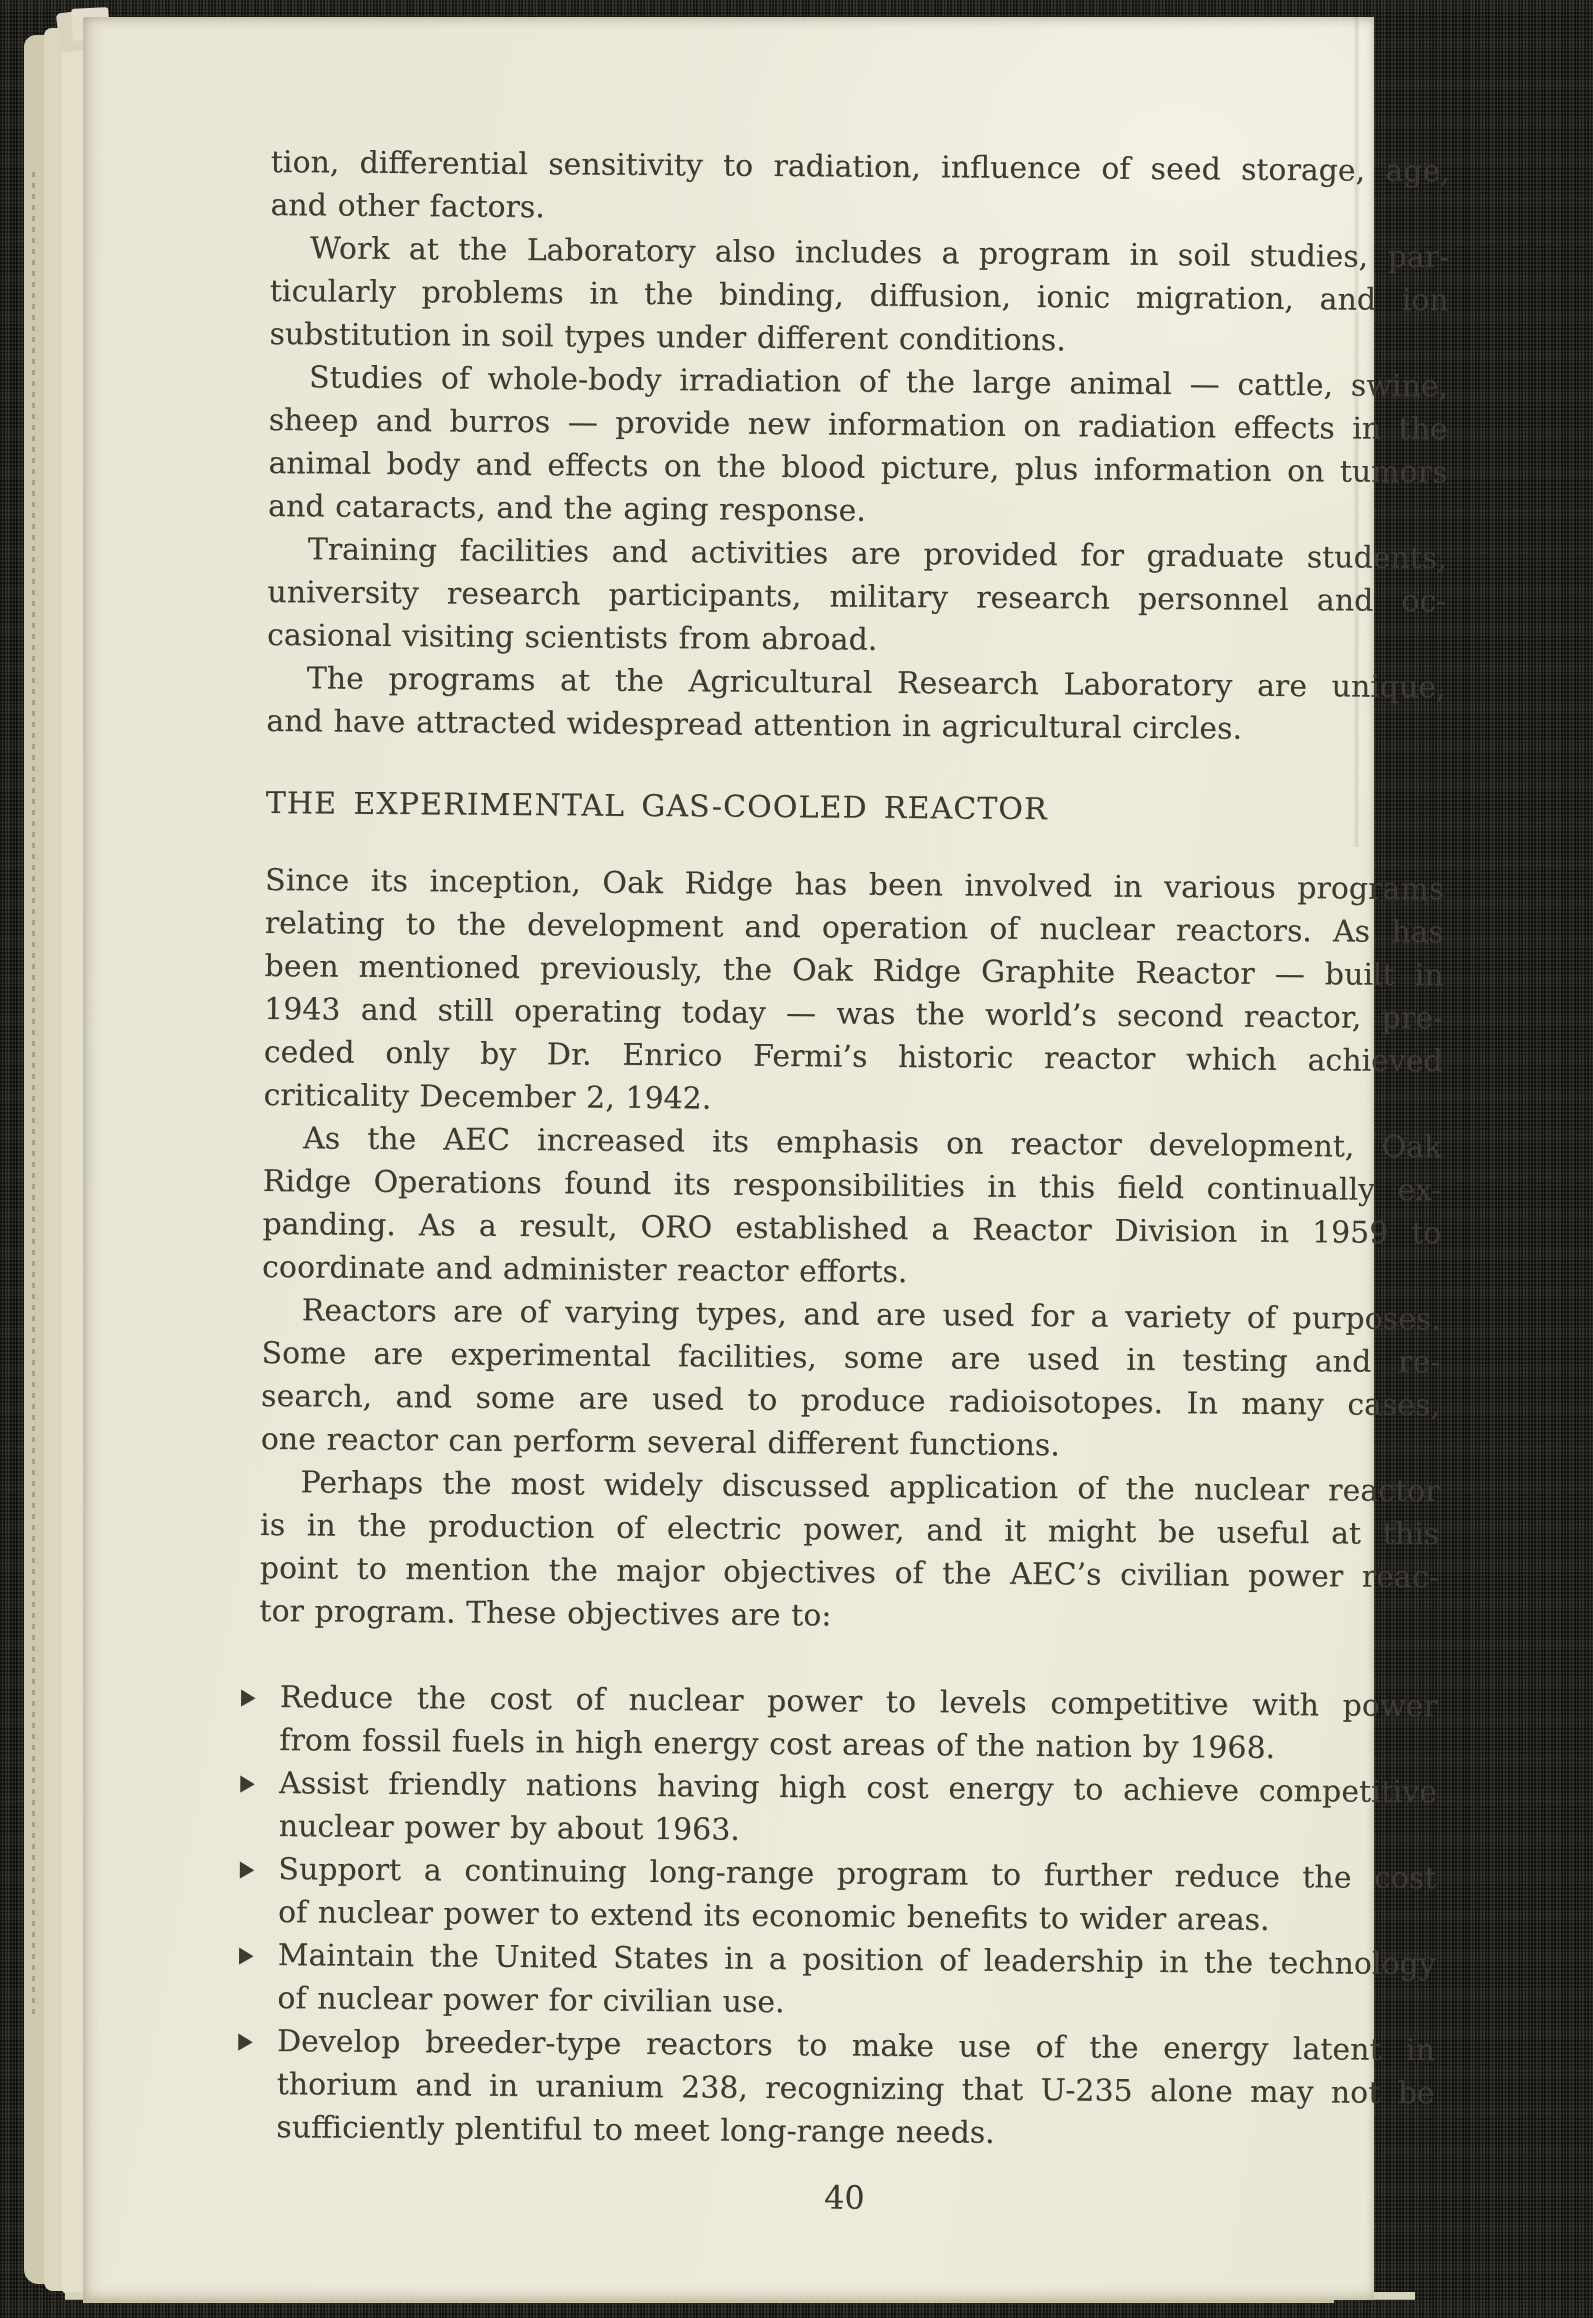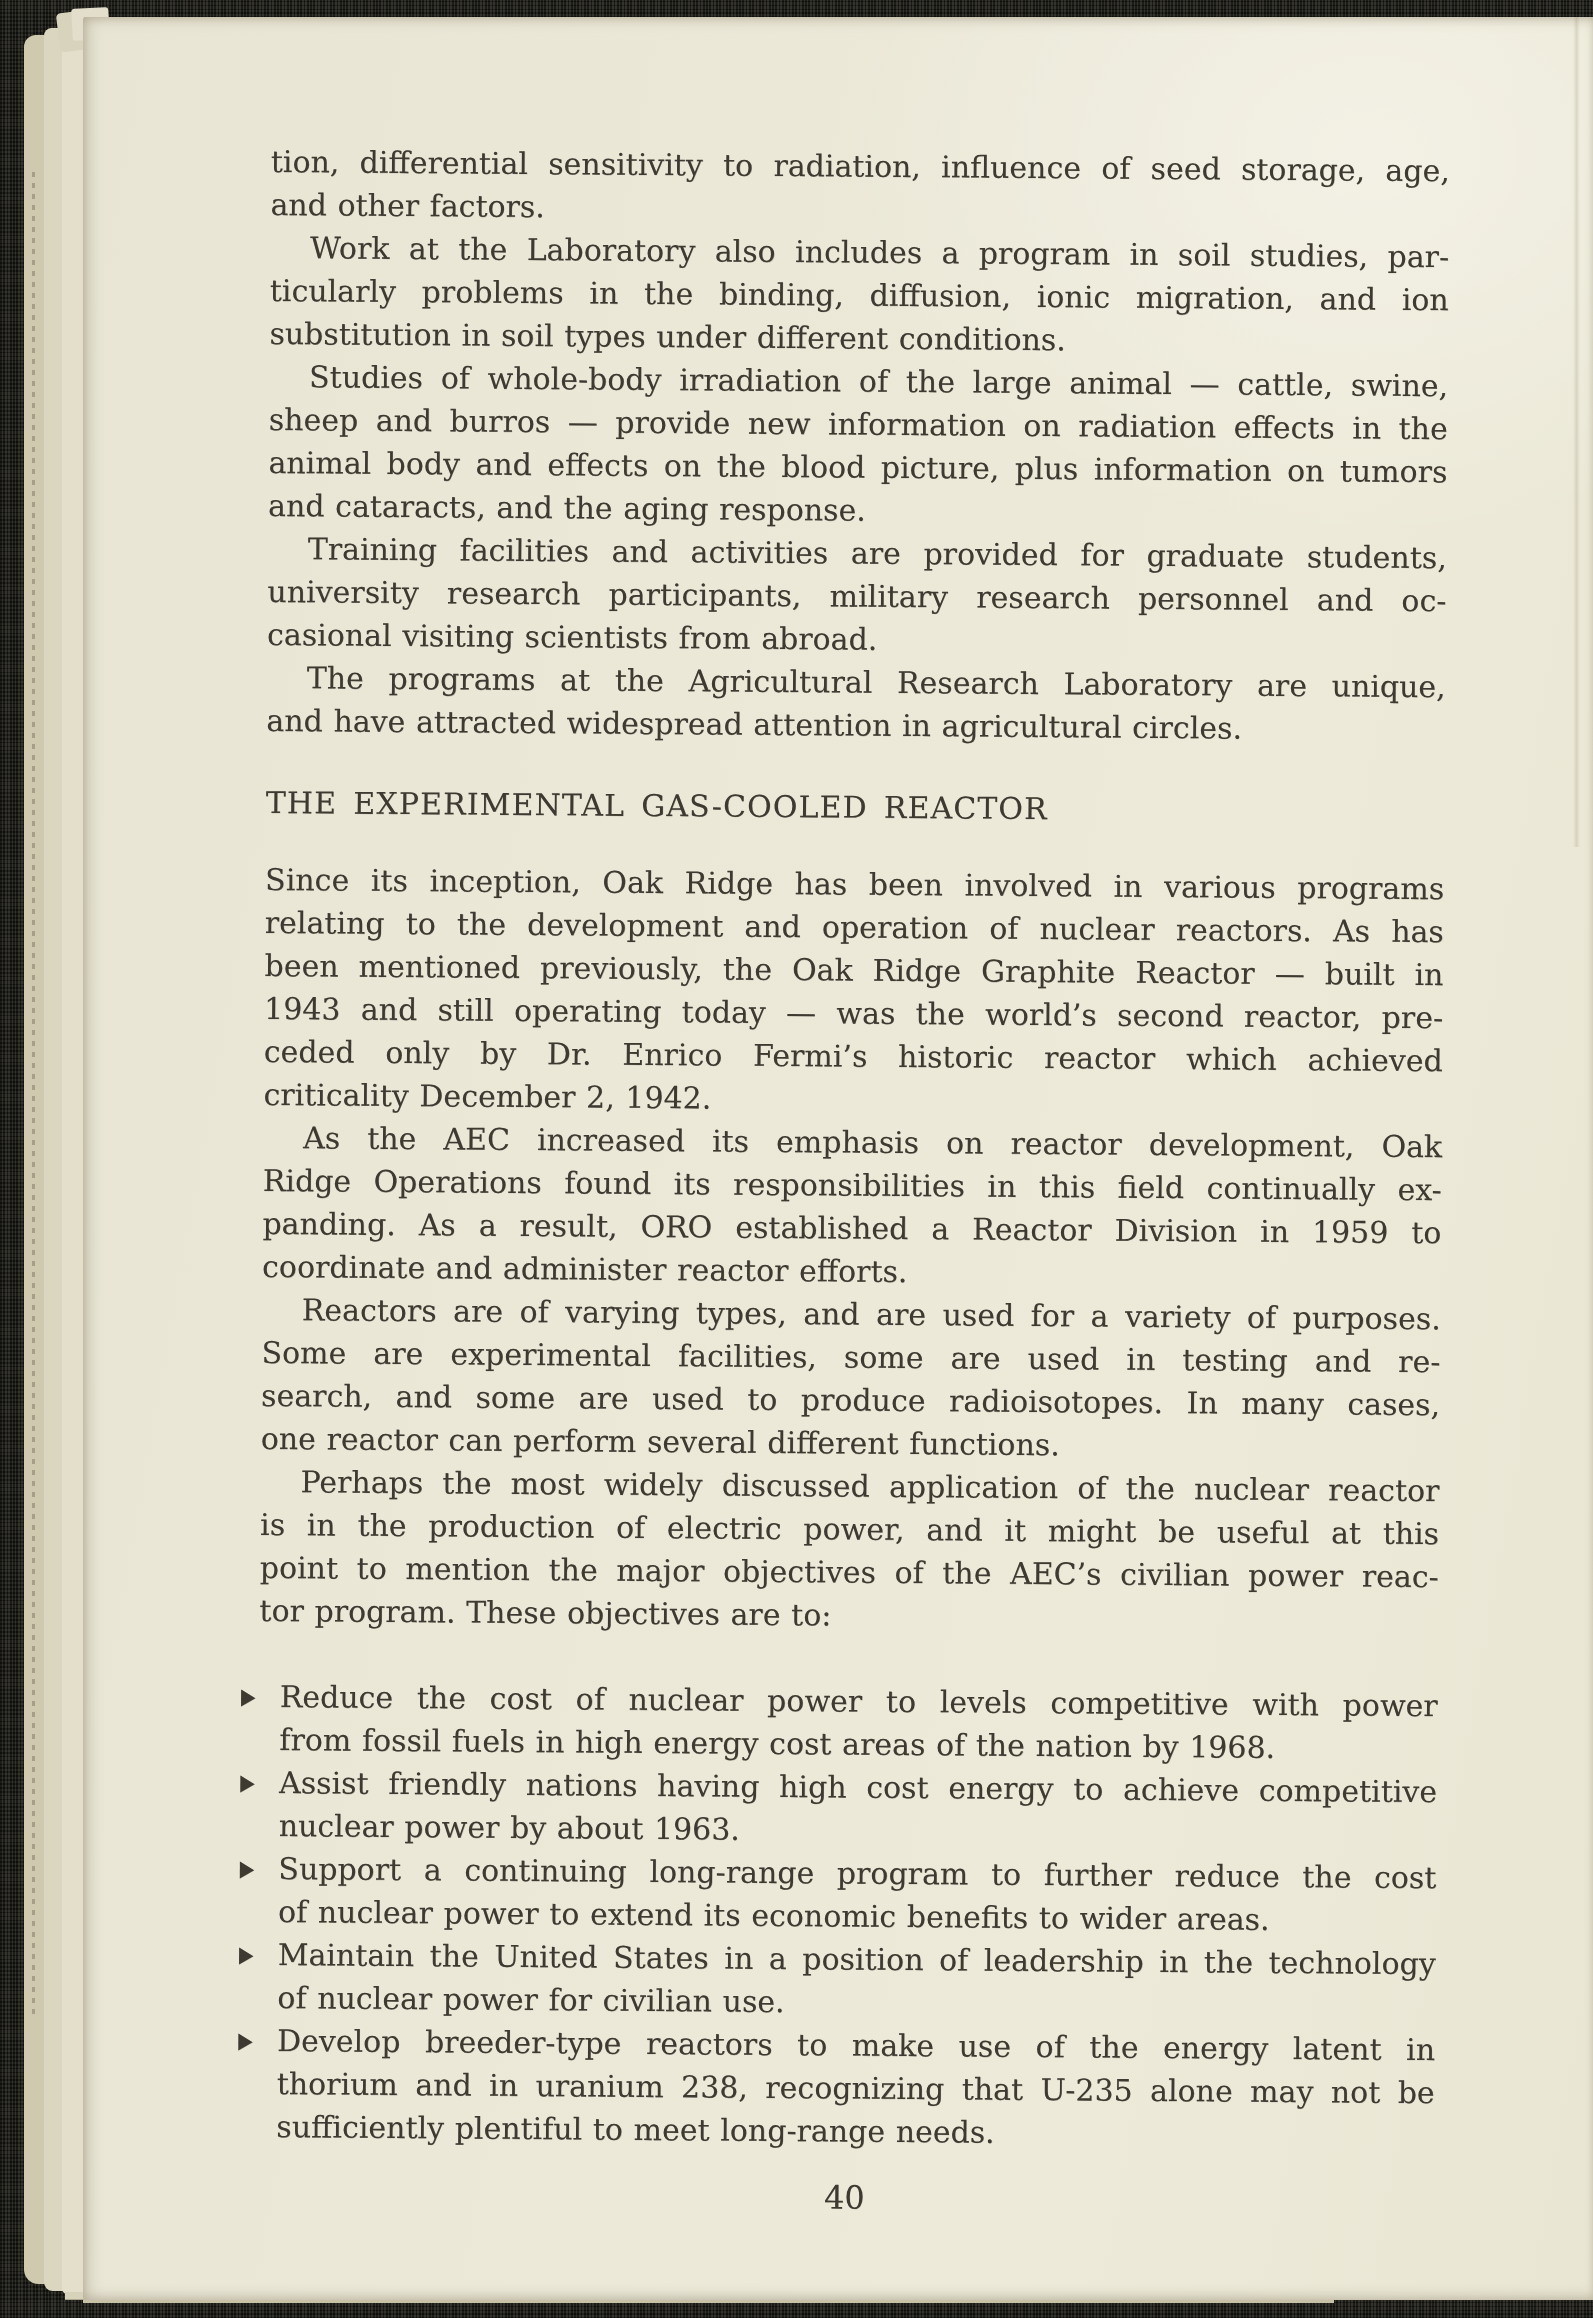--- a/index.html
+++ b/index.html
@@ -16,21 +16,21 @@
   .s2{left:44px;top:28px;width:28px;height:2263px;background:#dbd6bf;border-radius:7.7px 2.2px 4.4px 8.9px;border-right:1.1px solid rgba(125,115,88,.35);}
   .s3{left:62px;top:21px;width:28px;height:2273px;background:#e3dfca;border-radius:4.4px 1.1px 2.2px 5.5px;border-right:1.7px solid rgba(120,110,84,.30);}
   .fan1{left:58px;top:11px;width:43px;height:39px;background:#d8d3bc;transform:rotate(-7deg);border-radius:4.4px;}
   .fan2{left:72px;top:7.7px;width:37px;height:32px;background:#e2decb;transform:rotate(-3deg);border-radius:3.3px;}
   .stitch{left:32px;top:166px;width:2.8px;height:1848px;
     background:repeating-linear-gradient(0deg, rgba(70,62,48,.55) 0 5px, transparent 5px 11px);
     opacity:.55;}
   .under-bottom{left:65px;top:2292px;width:1350px;height:7.2px;background:#d7d2ba;border-bottom:1.7px solid rgba(120,112,86,.45);}
   .under-bottom2{left:83px;top:2300px;width:1251px;height:2.8px;background:#c8c2a7;}
   
-  .page{position:absolute;left:83px;top:16.6px;width:1511px;height:2283px;
+  .page{position:absolute;left:83px;top:16.6px;width:1291px;height:2283px;
     background:
       radial-gradient(885px 664px at 85% 6%, rgba(255,255,252,.35), rgba(255,255,252,0) 60%),
       linear-gradient(100deg,#e8e5d4 0%,#ebe8d8 35%,#edead9 70%,#e9e6d4 100%);
     box-shadow:inset 5.5px 0 14.4px rgba(120,108,78,.28), inset 0 3.3px 7.7px rgba(120,108,78,.18), inset 0 -4.4px 8.9px rgba(120,108,78,.15);
     border-radius:1.7px 0 0 2.8px;}
   .fold{position:absolute;right:14.4px;top:0;width:6.6px;height:830px;
     background:linear-gradient(90deg, rgba(110,98,66,0), rgba(110,98,66,.16), rgba(110,98,66,0));}
   
   .print{position:absolute;left:188px;top:123px;width:1179px;
     font-family:"DejaVu Serif","Liberation Serif",serif;

